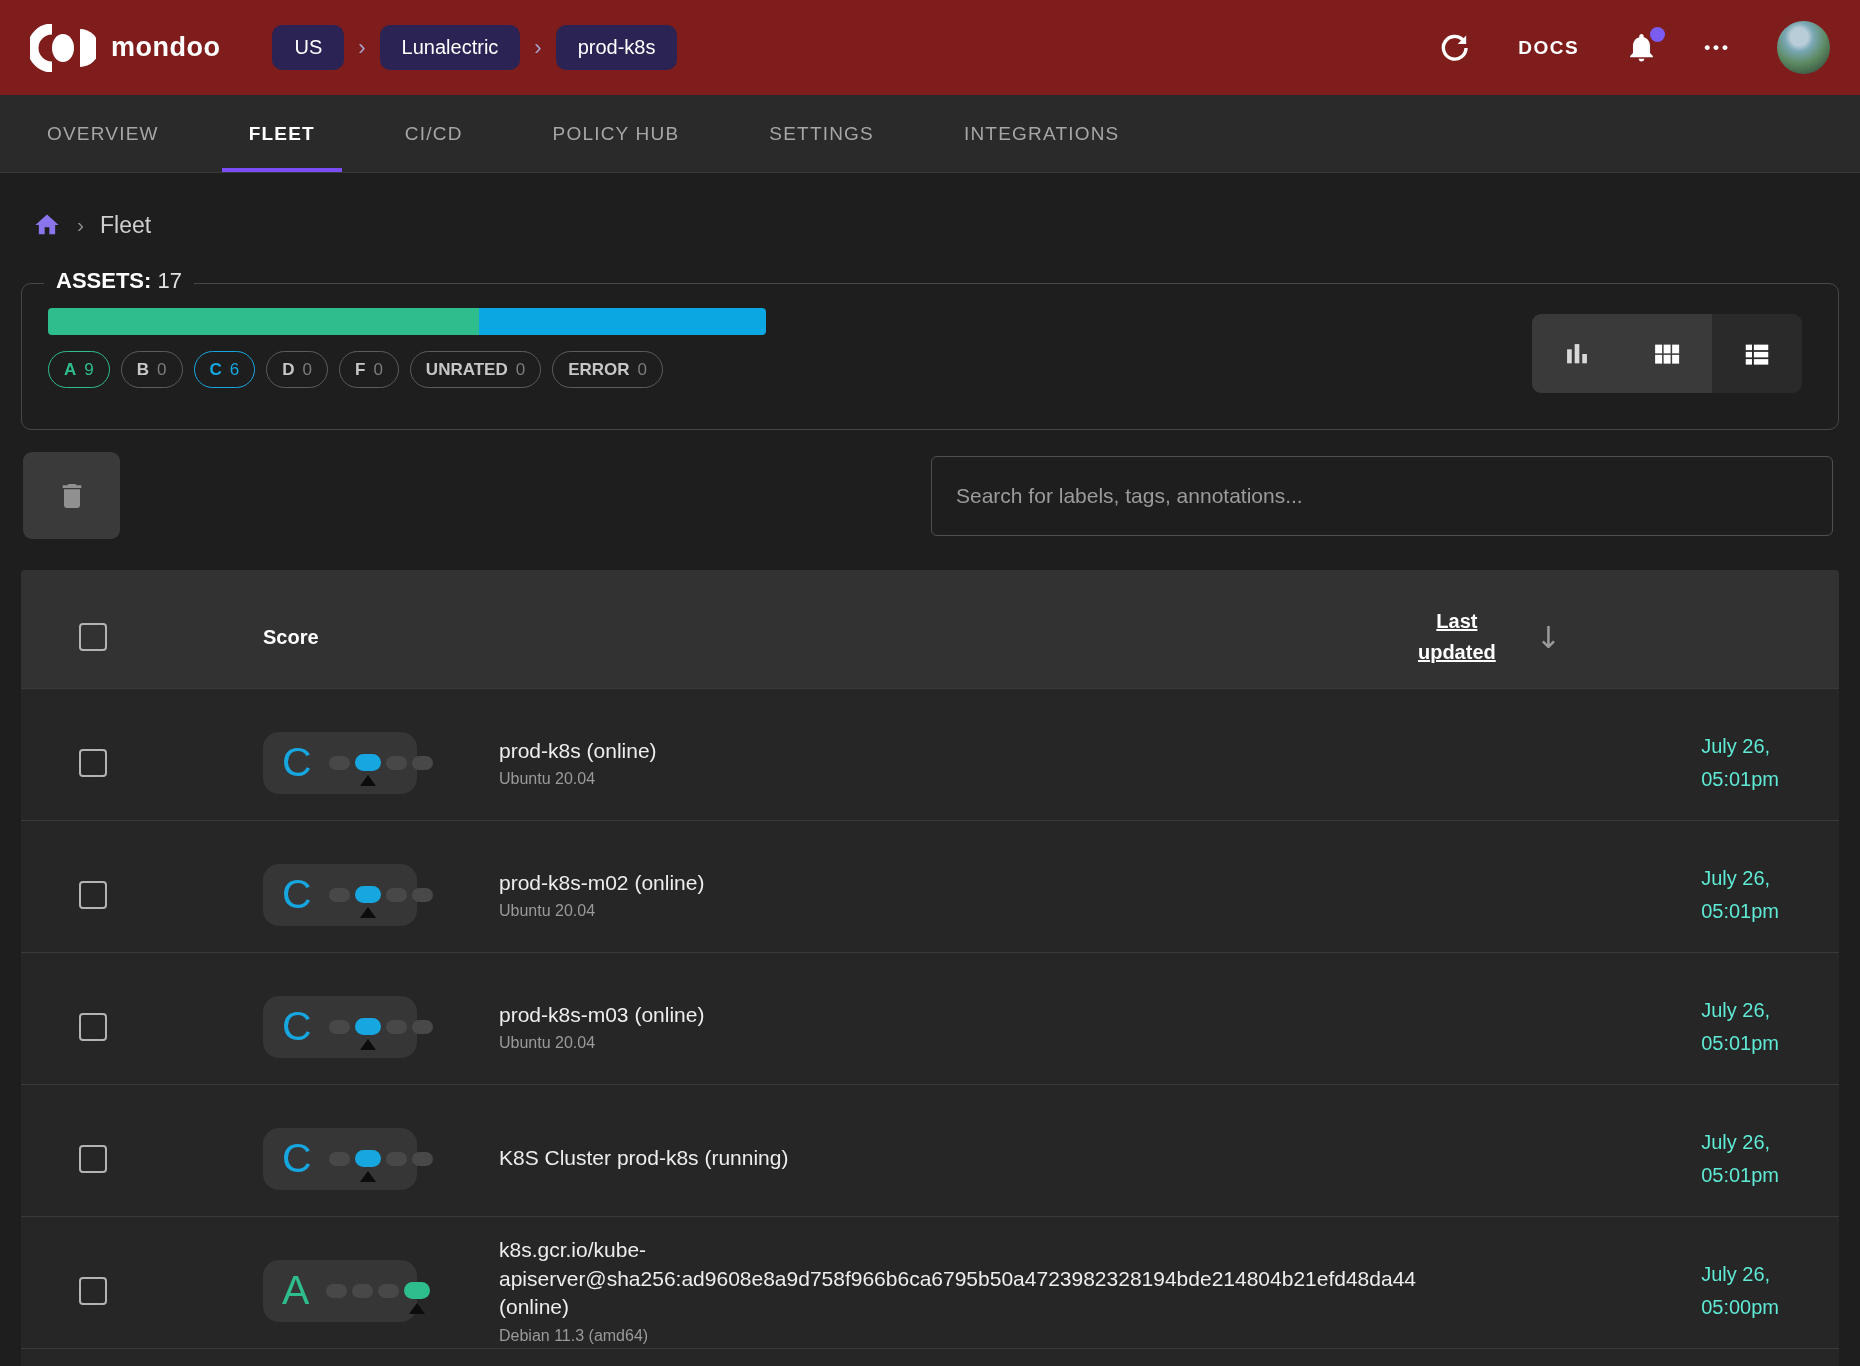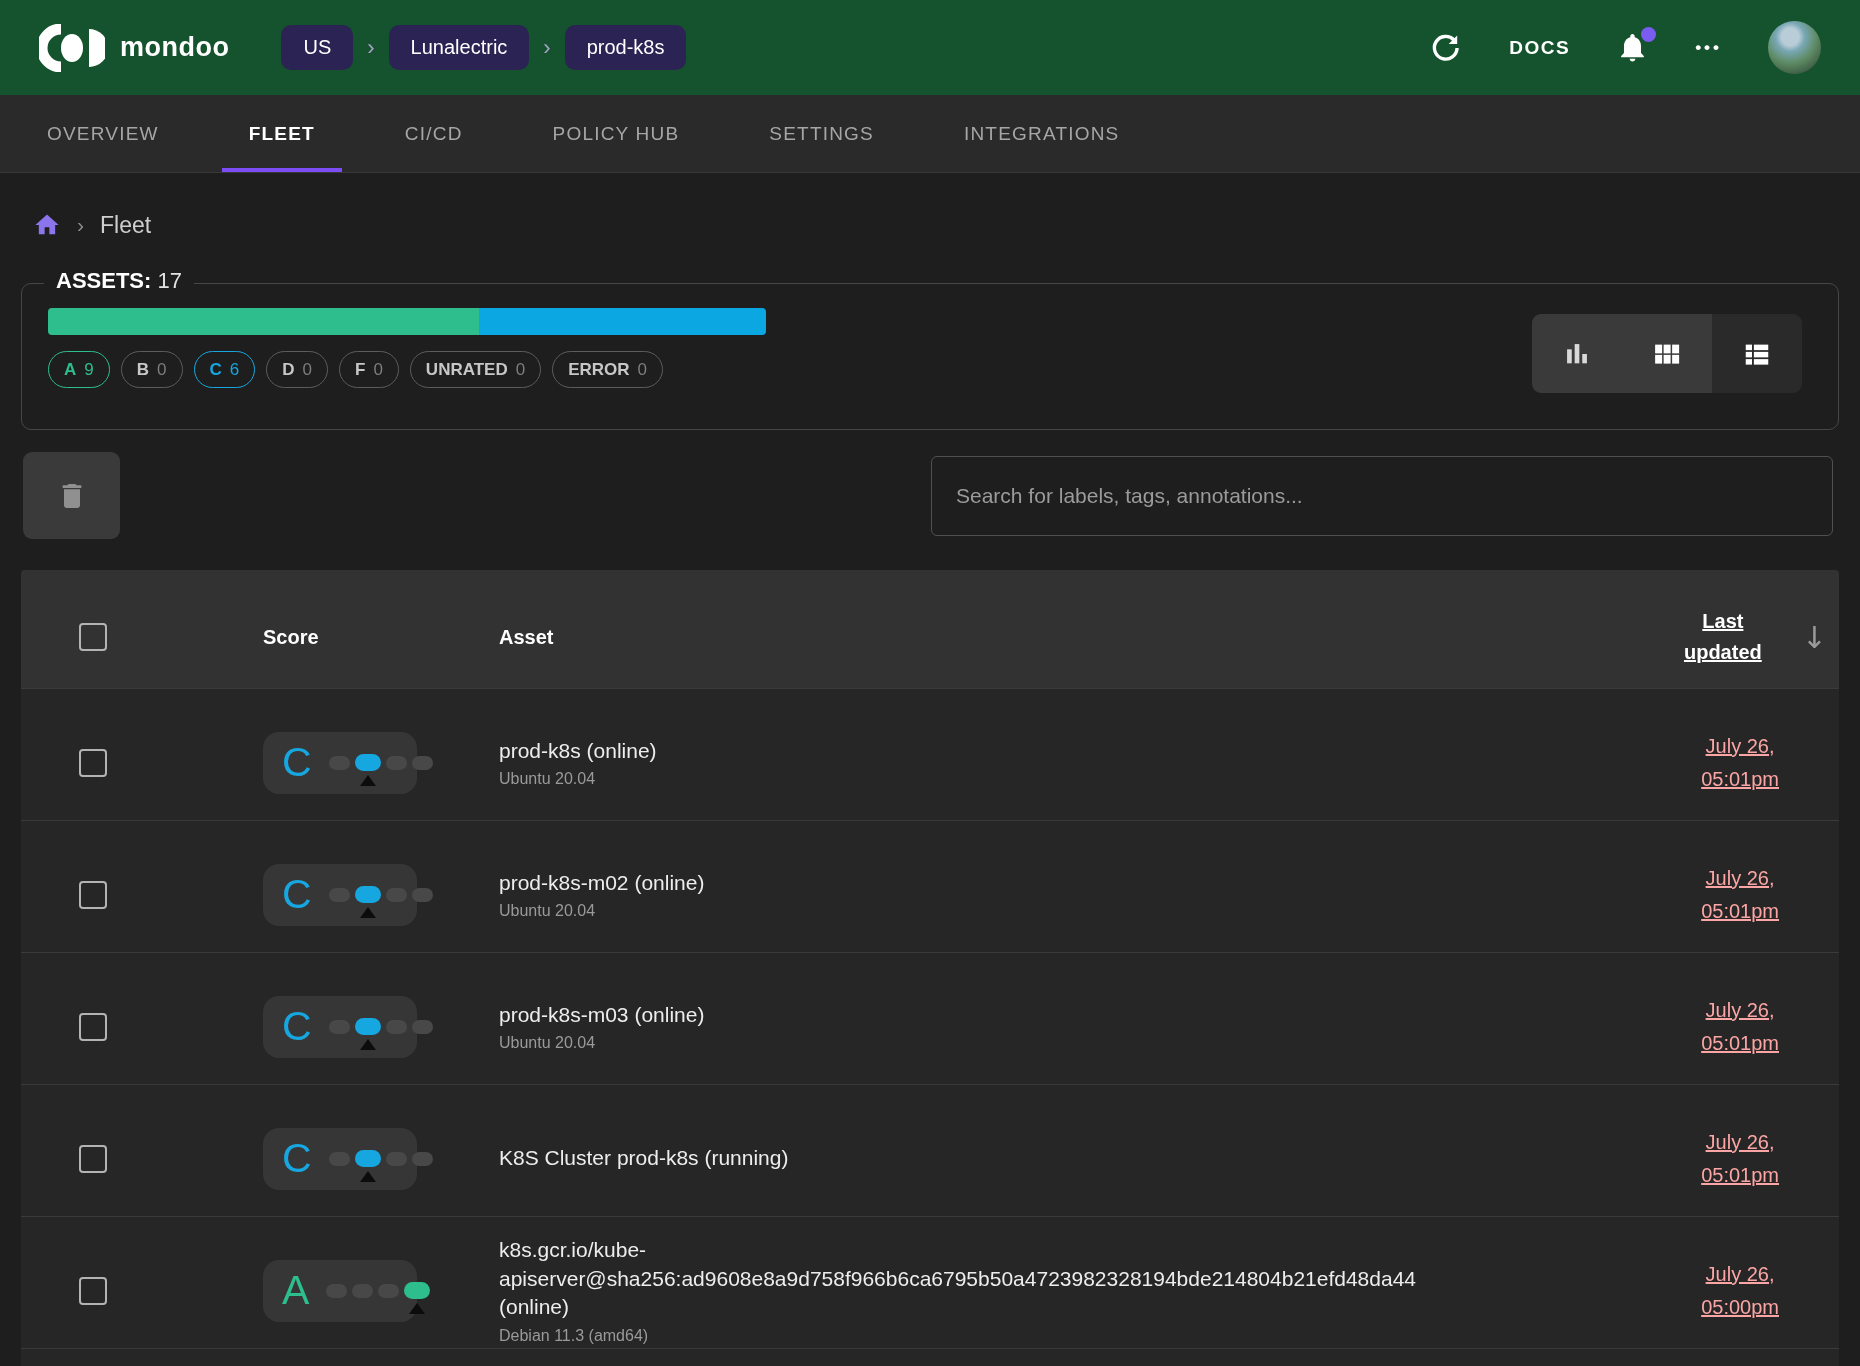--- a/index.html
+++ b/index.html
@@ -4,22 +4,22 @@
 <style>
   * { margin:0; padding:0; box-sizing:border-box; }
   html,body { width:1860px; height:1366px; overflow:hidden; }
   body {
     background:#1e1e1e;
     font-family:"Liberation Sans","DejaVu Sans",sans-serif;
     color:#e8e8e8;
   }
   
   .appbar {
-    height:95px; background:#14532d;
-    display:flex; align-items:center; padding:0 39px;
+    height:95px; background:#7f1d1d;
+    display:flex; align-items:center; padding:0 30px;
   }
   .logo { display:flex; align-items:center; gap:15px; }
   .logo-text { font-size:27px; font-weight:700; color:#fff; letter-spacing:.5px; }
   .ab-crumbs { display:flex; align-items:center; gap:14px; margin-left:52px; }
   .ab-chip {
     background:#2b2353; color:#fff; font-size:20px;
     padding:11px 22px; border-radius:10px; border:none; cursor:pointer;
     font-family:inherit;
   }
   .ab-sep { color:#aaa3c9; font-size:22px; }
@@ -115,21 +115,21 @@
   .dots { display:flex; align-items:center; gap:5px; margin-left:17px; }
   .dot { width:21px; height:14px; border-radius:8px; background:#484848; position:relative; }
   .dot.active { width:26px; height:17px; border-radius:9px; }
   .dot.active::after {
     content:""; position:absolute; top:21px; left:50%; transform:translateX(-50%);
     border-left:8px solid transparent; border-right:8px solid transparent; border-bottom:11px solid #0c0c0c;
   }
   .asset-cell { padding-right:40px; }
   .asset-name { font-size:21px; color:#ededed; line-height:1.35; word-break:break-word; }
   .asset-sub { font-size:16px; color:#9a9a9a; margin-top:5px; }
-  .date-cell { justify-self:end; text-align:center; font-size:20px; color:#fca5a5; line-height:1.65;text-decoration:underline; }
+  .date-cell { justify-self:end; text-align:left; font-size:20px; color:#5eead4; line-height:1.65; }
   .row-stub { height:40px; background:#262626; border-top:1px solid #3a3a3a; }
 </style>
 </head>
 <body>
 
 <header class="appbar">
   <div class="logo">
     <svg width="66" height="48" viewBox="0 0 66 48">
       <path d="M22 5 A19 19 0 1 0 22 43" fill="none" stroke="#fff" stroke-width="11"></path>
       <ellipse cx="33" cy="24" rx="11" ry="14" fill="#fff"></ellipse>
@@ -287,21 +287,20 @@
     </button>
     <div class="search-wrap">
       <input class="search-input" type="text" placeholder="Search for labels, tags, annotations..." style="">
     </div>
   </div>
 
   <section class="asset-table">
     <div class="t-row t-head">
       <button class="checkbox"></button>
       <span class="col-label">Score</span>
-      <span class="col-label">Asset</span>
       <span class="lu-cell">
         <span class="col-label lu-text">Last updated</span>
         <button class="sort-arrow">↓</button>
       </span>
     </div>
     <div id="rows-mount">
   <div class="t-row body-row">
     <button class="checkbox"></button>
     <div class="score-badge">
       <span class="grade-letter" style="color: rgb(22, 167, 224);">C</span>

